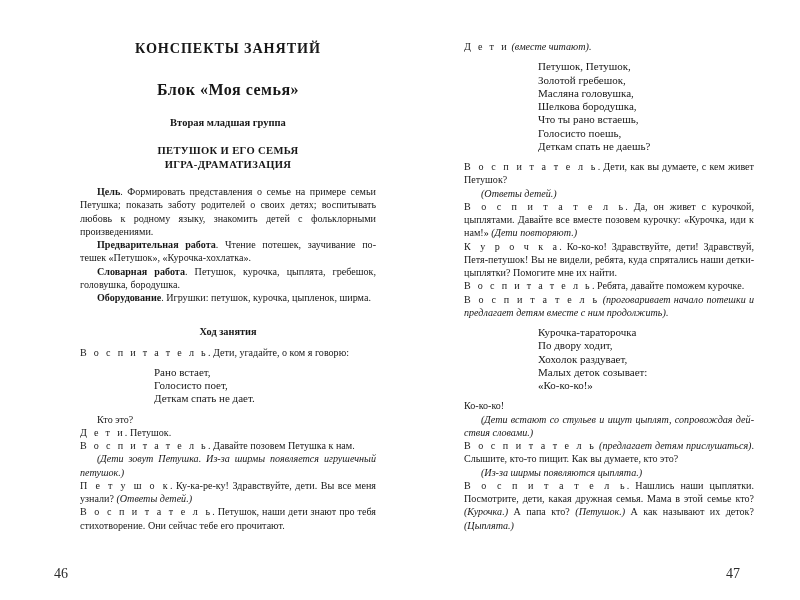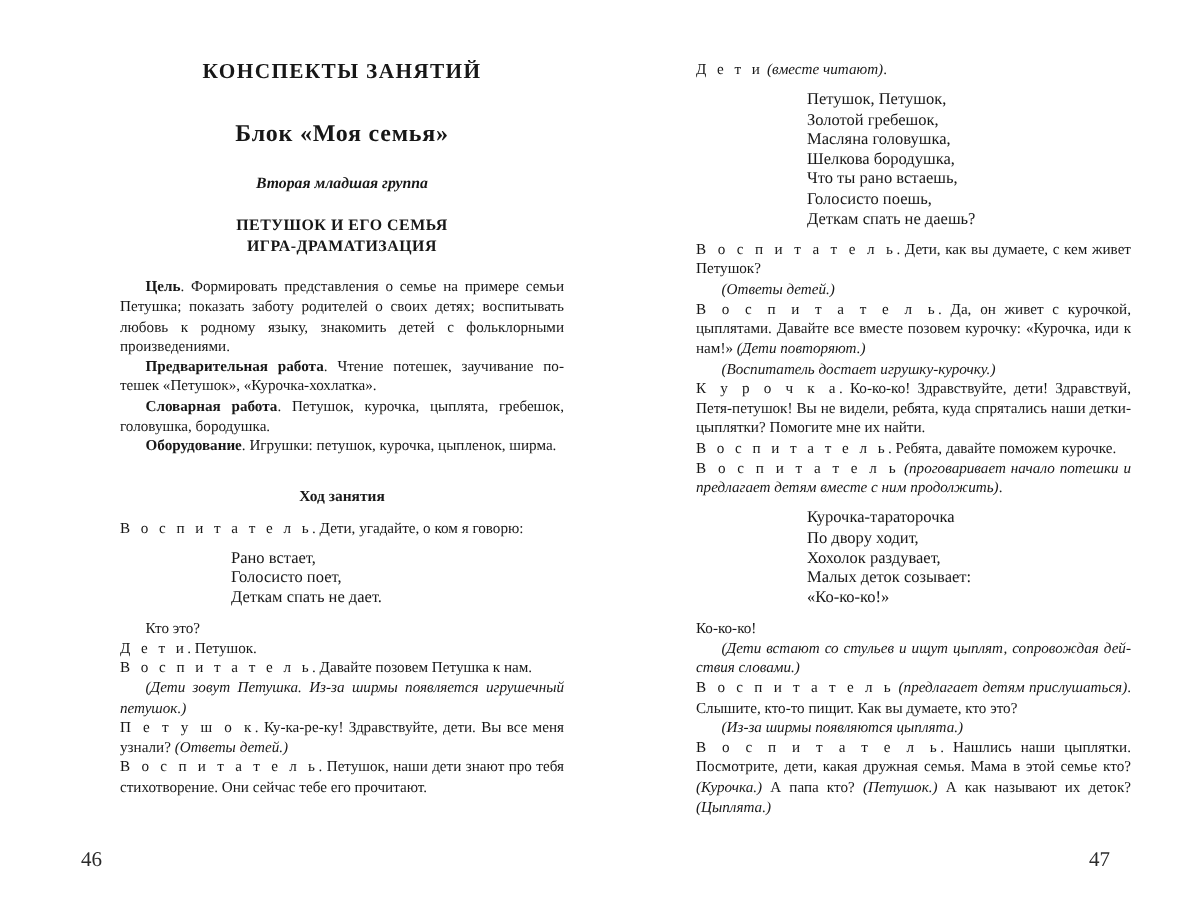--- a/index.html
+++ b/index.html
@@ -54,21 +54,20 @@
   .h-block {
     text-align: center;
     font-weight: bold;
     font-size: 16px;
     letter-spacing: 0.5px;
     margin: 0 0 18px 0;
   }
   .h-group {
     text-align: center;
     font-weight: bold;
-    font-style: italic;
     font-size: 10.5px;
     margin: 0 0 16px 0;
   }
   .h-title {
     text-align: center;
     font-weight: bold;
     font-size: 10.6px;
     letter-spacing: 0.35px;
     line-height: 13.6px;
     margin: 0 0 14px 0;
@@ -179,21 +178,20 @@
           <div class="vline">Голосисто поешь,</div>
           <div class="vline">Деткам спать не даешь?</div>
         </div>
 
         <p class="para noind"><span class="speaker">В о с п и т а т е л ь</span><span>. Дети, как вы думаете, с кем живет Пету­шок?</span></p>
 
         <p class="para stage">(Ответы детей.)</p>
 
         <p class="para noind"><span class="speaker">В о с п и т а т е л ь</span><span>. Да, он живет с курочкой, цыплятами. Давайте все вместе позовем курочку: «Курочка, иди к нам!» </span><span class="stage">(Дети повторяют.)</span></p>
 
-        <p class="para stage">(Воспитатель достает игрушку-курочку.)</p>
 
         <p class="para noind"><span class="speaker">К у р о ч к а</span><span>. Ко-ко-ко! Здравствуйте, дети! Здравствуй, Петя-петушок! Вы не видели, ребята, куда спрятались наши детки-цыплятки? Помогите мне их найти.</span></p>
 
         <p class="para noind"><span class="speaker">В о с п и т а т е л ь</span><span>. Ребята, давайте поможем курочке.</span></p>
 
         <p class="para noind"><span class="speaker">В о с п и т а т е л ь</span><span class="stage"> (проговаривает начало потешки и предла­гает детям вместе с ним продолжить)</span><span>.</span></p>
 
         <div class="verse">
           <div class="vline">Курочка-тараторочка</div>
           <div class="vline">По двору ходит,</div>

